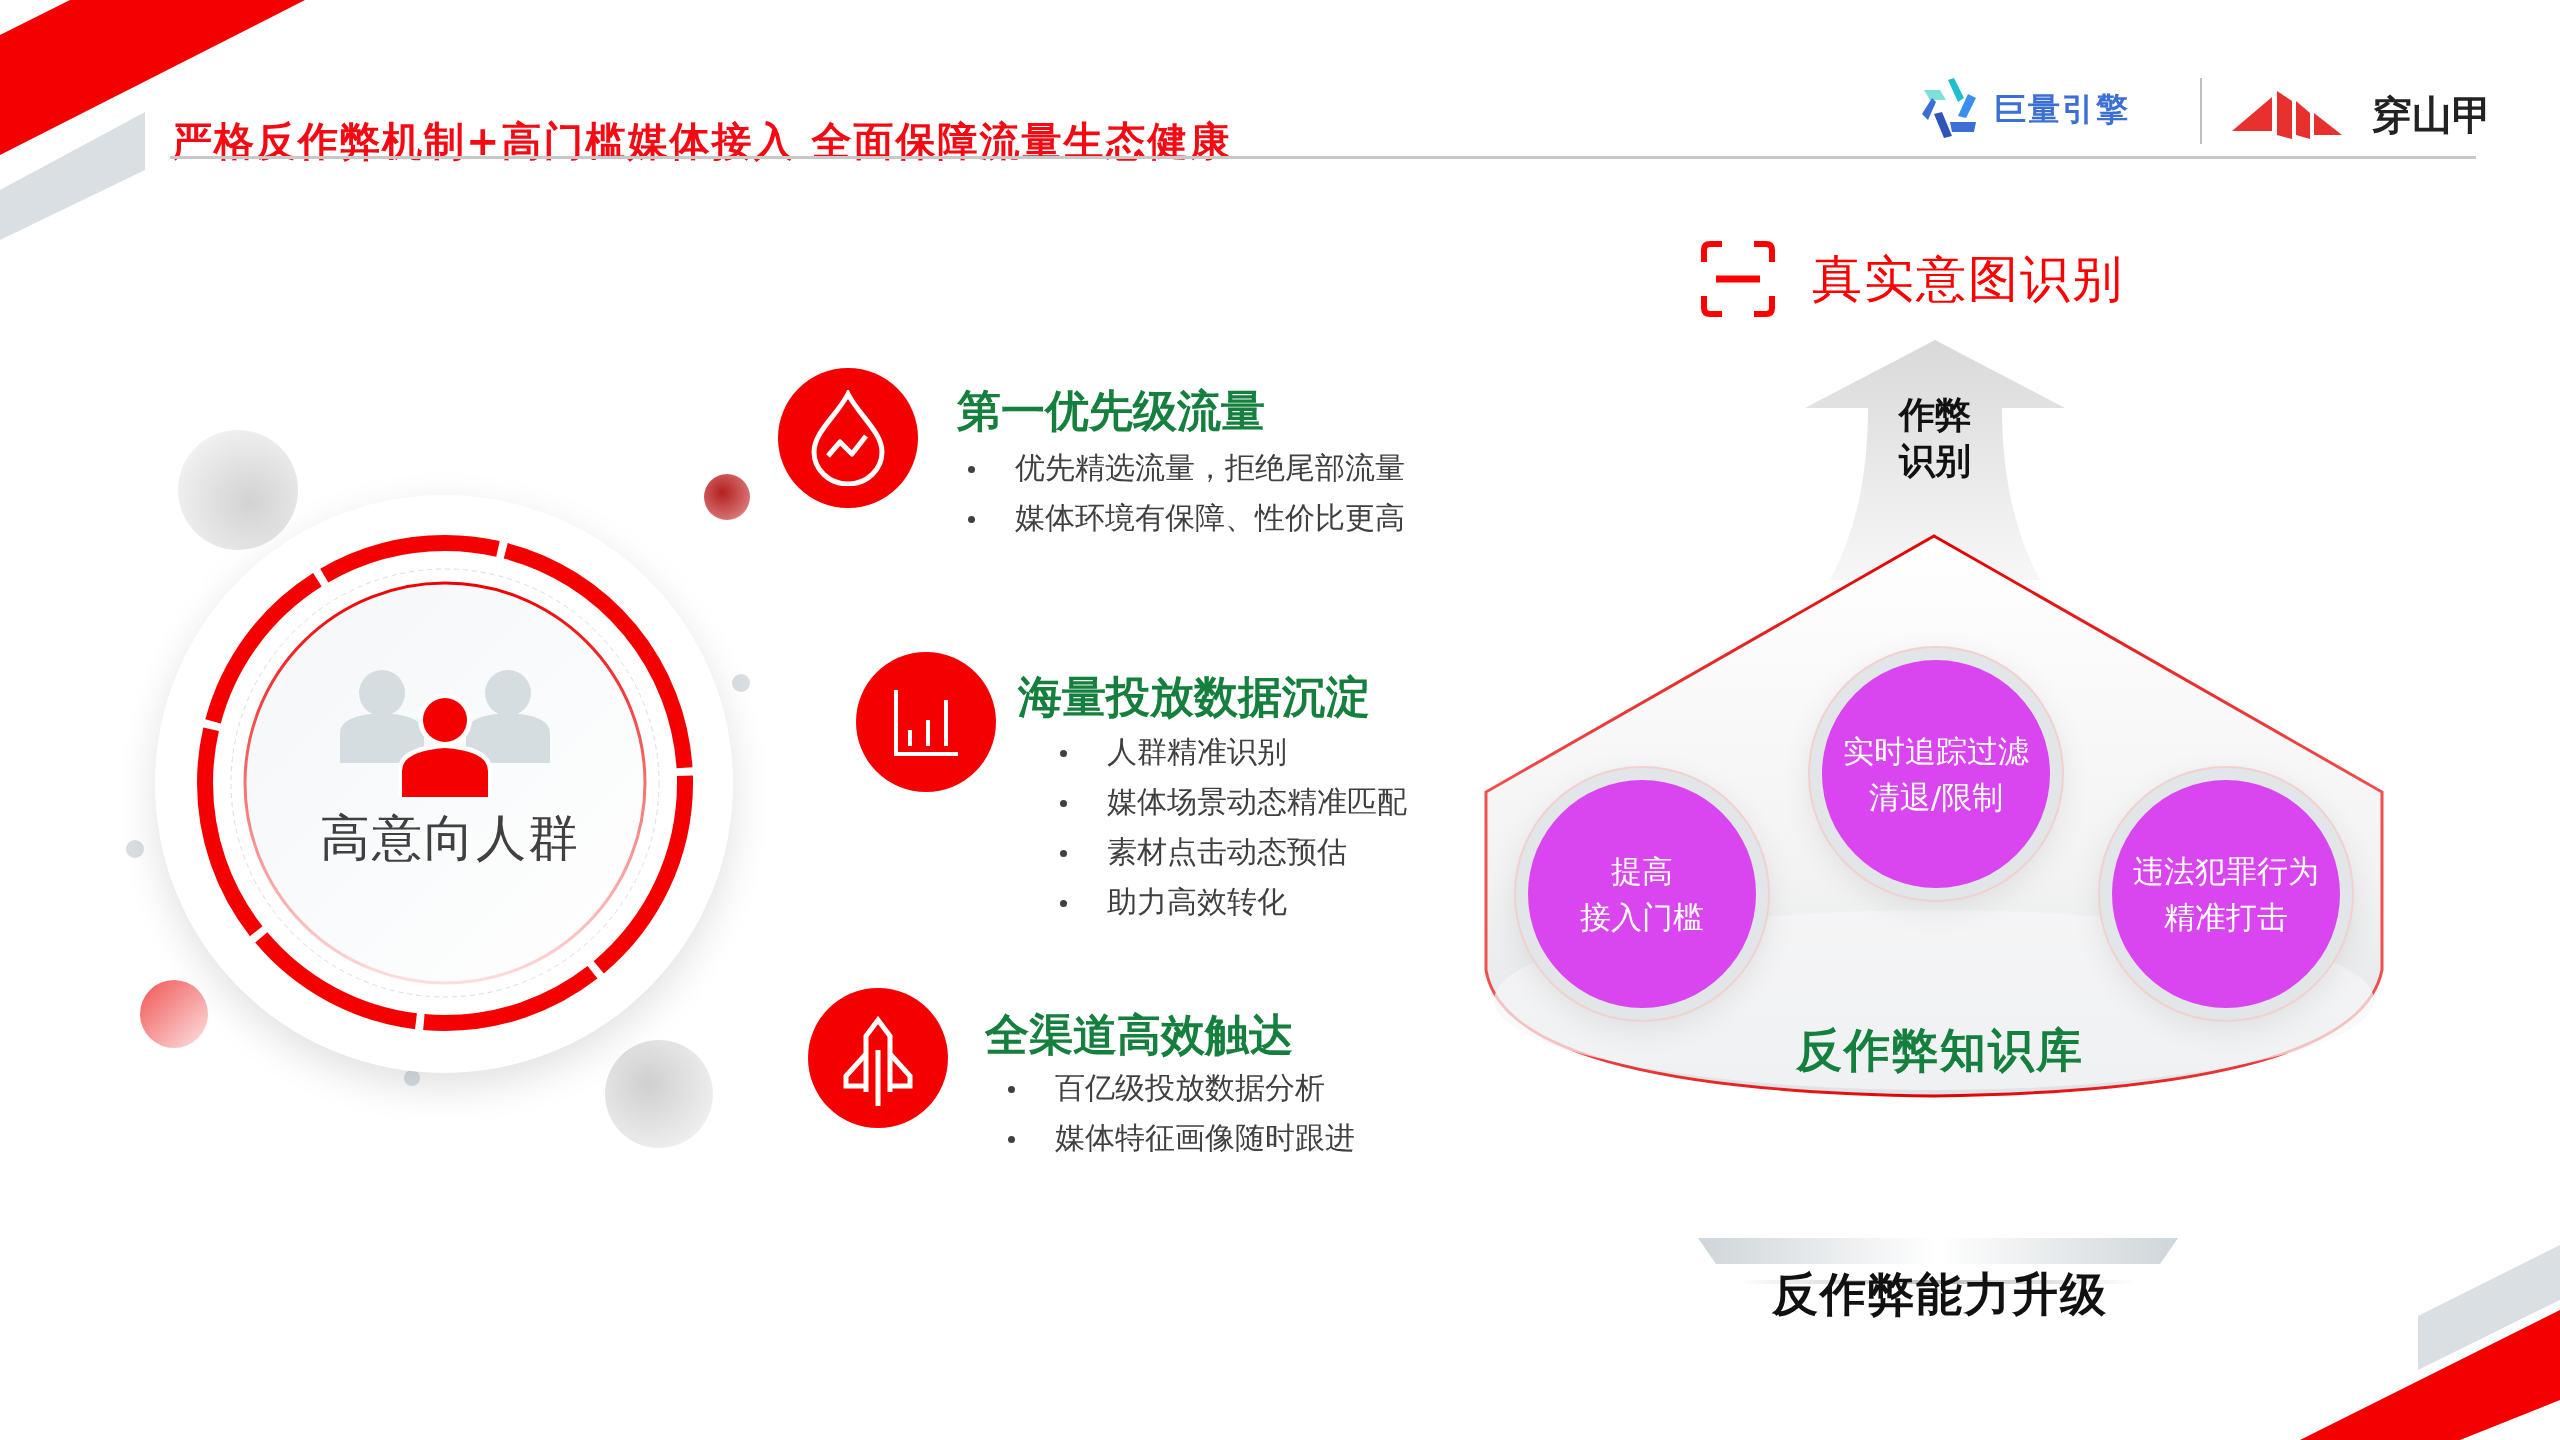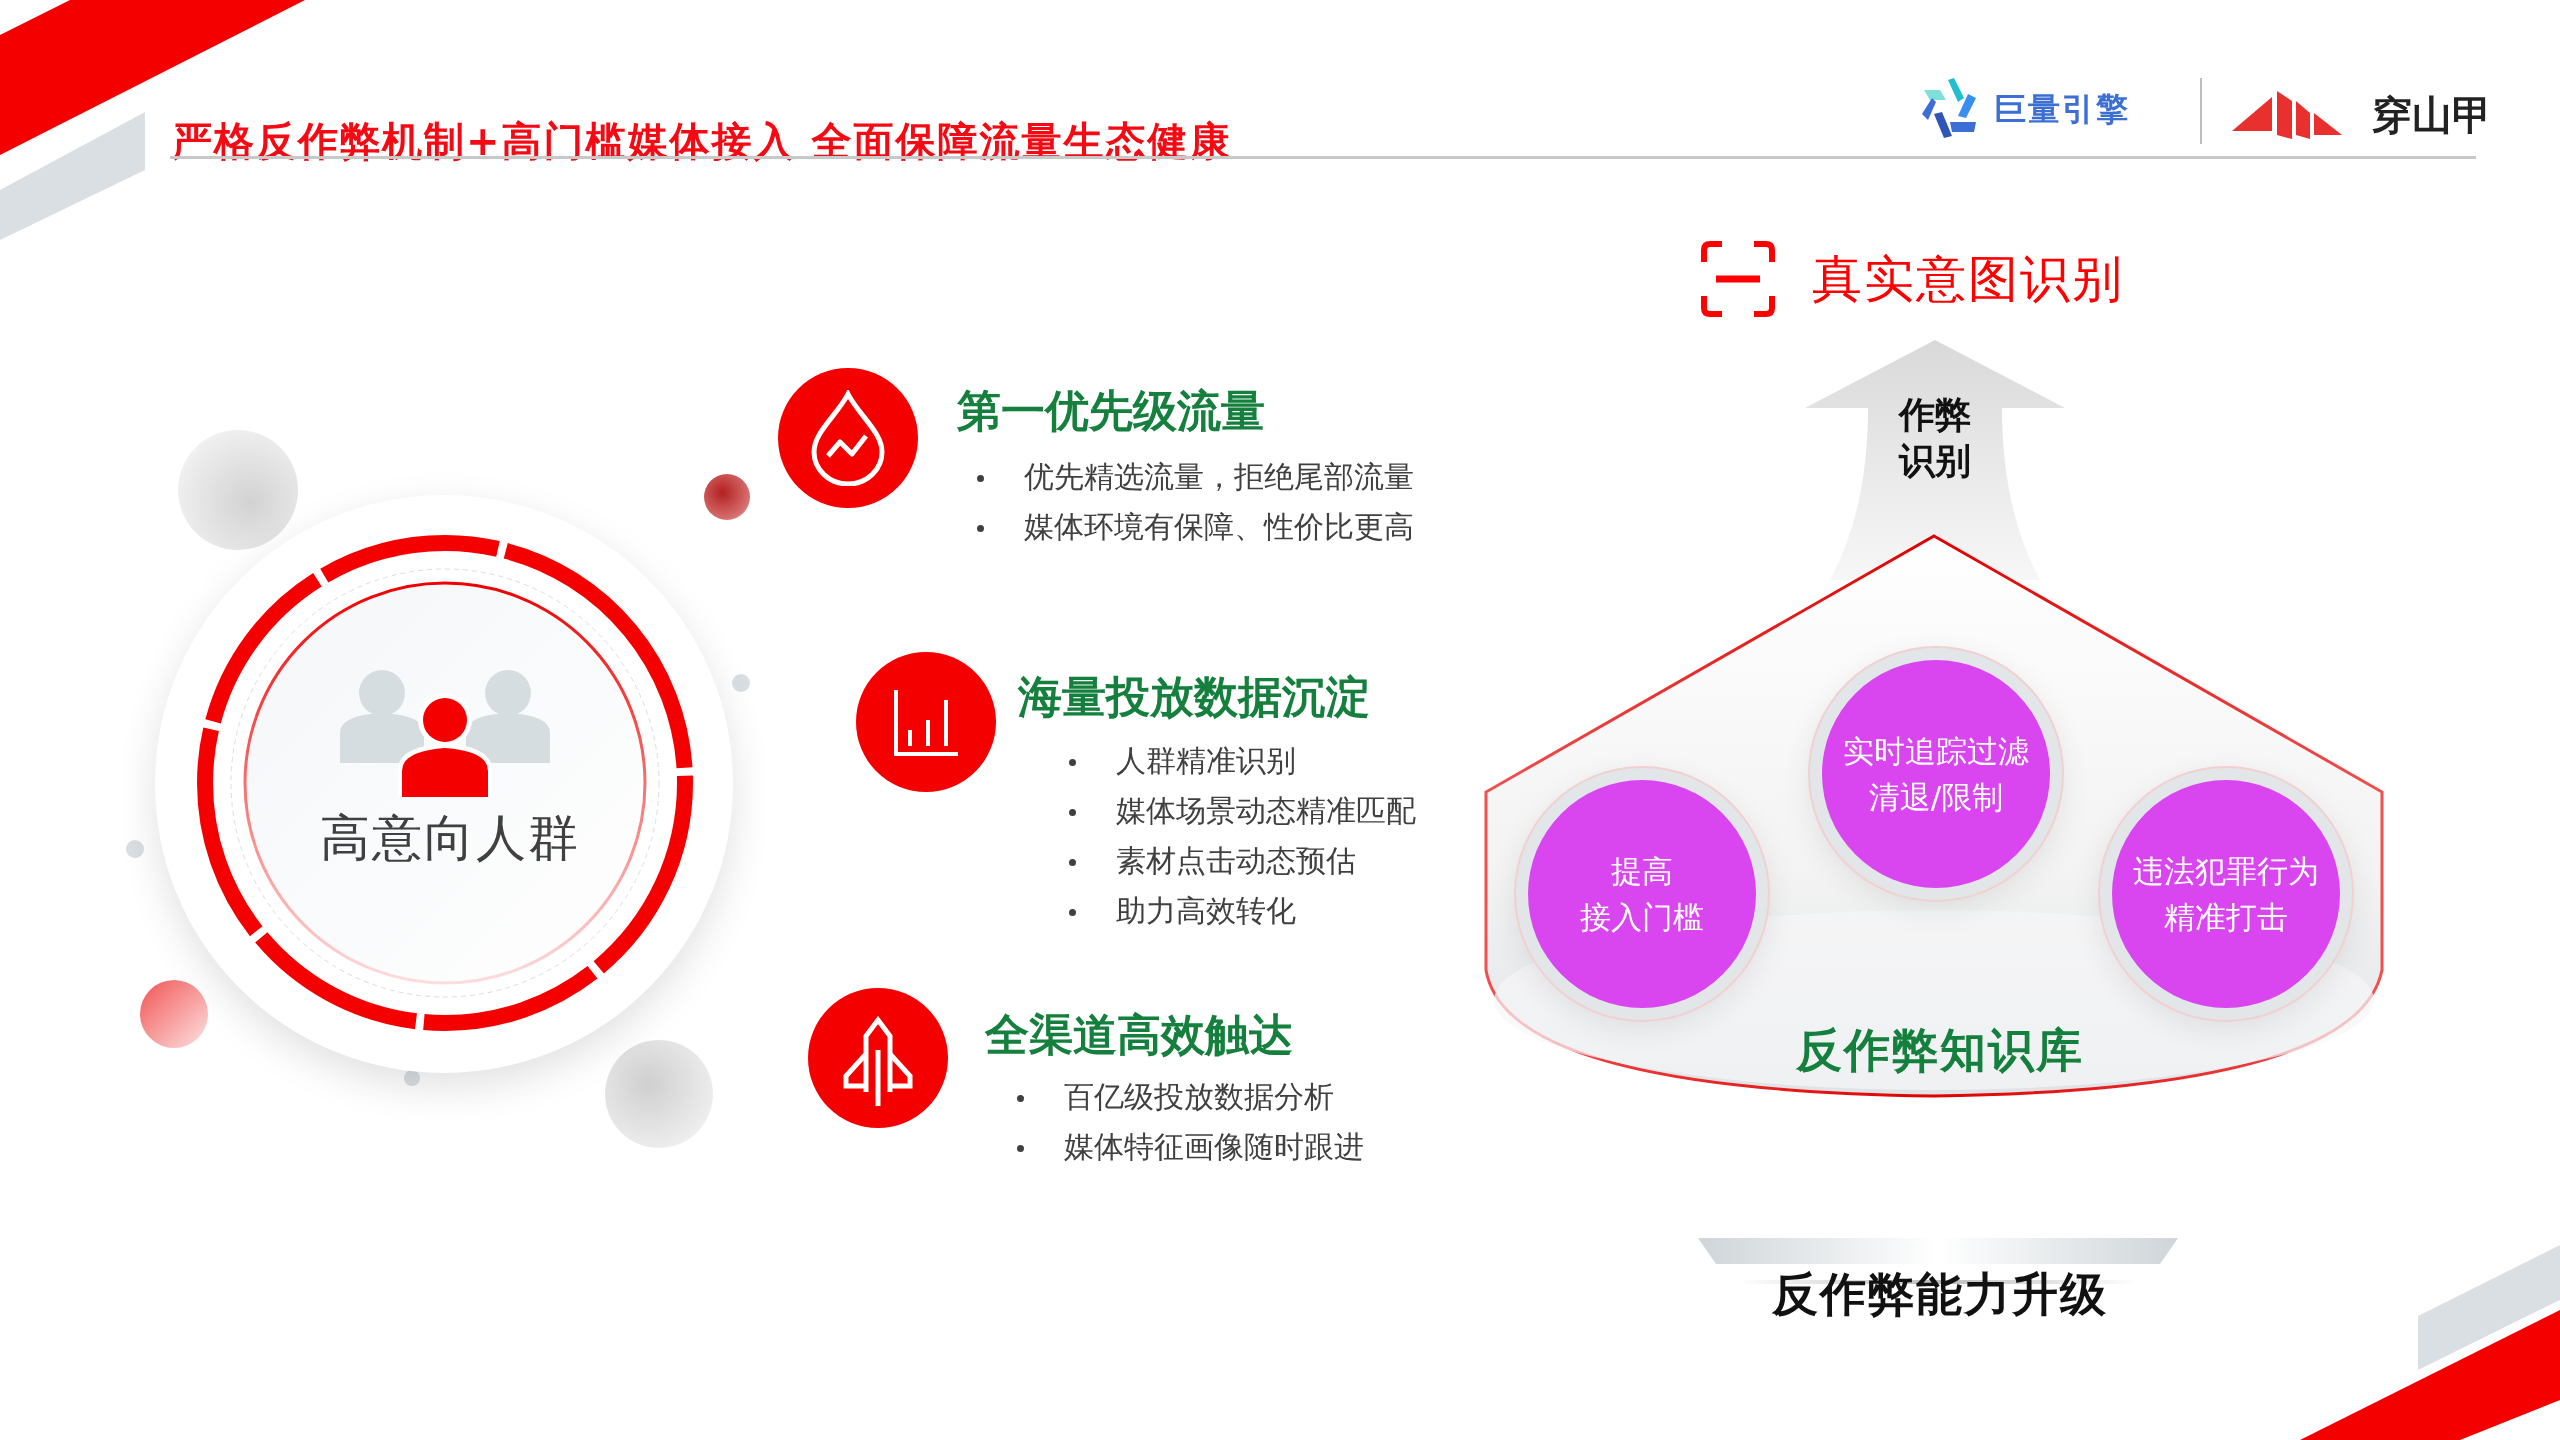--- a/index.html
+++ b/index.html
@@ -16,21 +16,21 @@
   .logo2{left:2232px;top:88px;display:flex;align-items:center;gap:10px;}
   .logo2 .txt{font-size:40px;color:#222;font-weight:bold;}
   
   .bubble{border-radius:50%;}
   
   .hub{left:155px;top:495px;width:578px;height:578px;border-radius:50%;background:#fff;box-shadow:0 14px 40px rgba(0,0,0,0.12);}
   .hub-label{left:300px;top:805px;width:300px;text-align:center;font-size:50px;color:#404040;letter-spacing:2px;}
   
   .f-icon{width:140px;height:140px;border-radius:50%;background:#f50000;display:flex;align-items:center;justify-content:center;}
   .f-title{font-size:44px;font-weight:bold;color:#15803d;white-space:nowrap;}
-  .f-list{margin:14px;padding:0;list-style:none;}
+  .f-list{margin:5px;padding:0;list-style:none;}
   .f-list li{font-size:30px;color:#404040;line-height:50px;white-space:nowrap;position:relative;padding-left:50px;}
   .f-list li::before{content:"";position:absolute;left:3px;top:23px;width:7px;height:7px;border-radius:50%;background:#404040;}
   
   .intent{left:1700px;top:240px;display:flex;align-items:center;gap:36px;}
   .intent-label{font-size:50px;color:#f00;letter-spacing:2px;white-space:nowrap;}
   .arrow-label{left:1880px;top:392px;width:110px;text-align:center;font-size:36px;font-weight:bold;color:#111;line-height:46px;}
   .red-circ{border-radius:50%;background:#d946ef;display:flex;align-items:center;justify-content:center;text-align:center;color:#fff;font-size:31px;line-height:46px;box-shadow:0 0 0 12px #e3e6e9, 0 0 0 14px #f1d0d0, 0 8px 30px 14px rgba(0,0,0,0.08);}
   .kb-label{left:1700px;top:1020px;width:480px;text-align:center;font-size:46px;font-weight:bold;color:#15803d;letter-spacing:2px;}
   .upgrade-label{left:1700px;top:1264px;width:480px;text-align:center;font-size:46px;font-weight:bold;color:#111;letter-spacing:2px;}
 </style>

